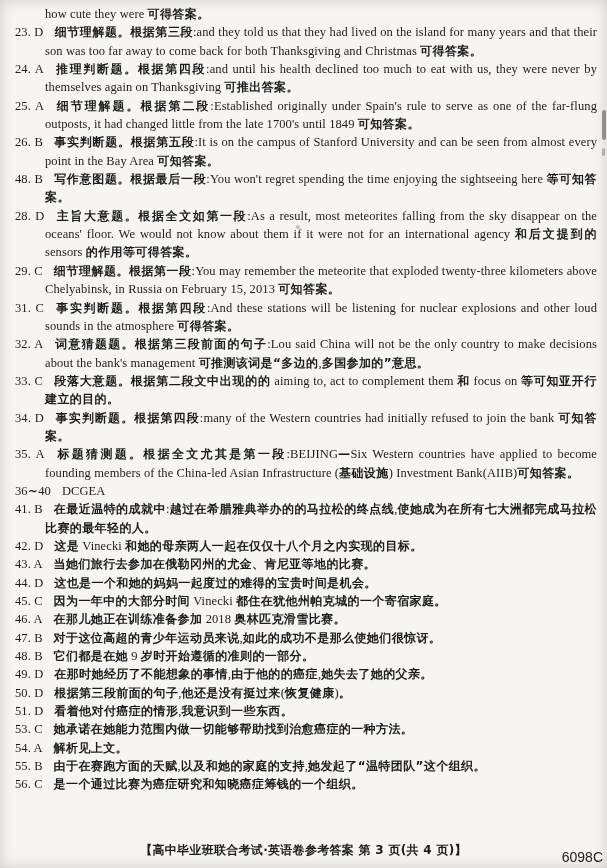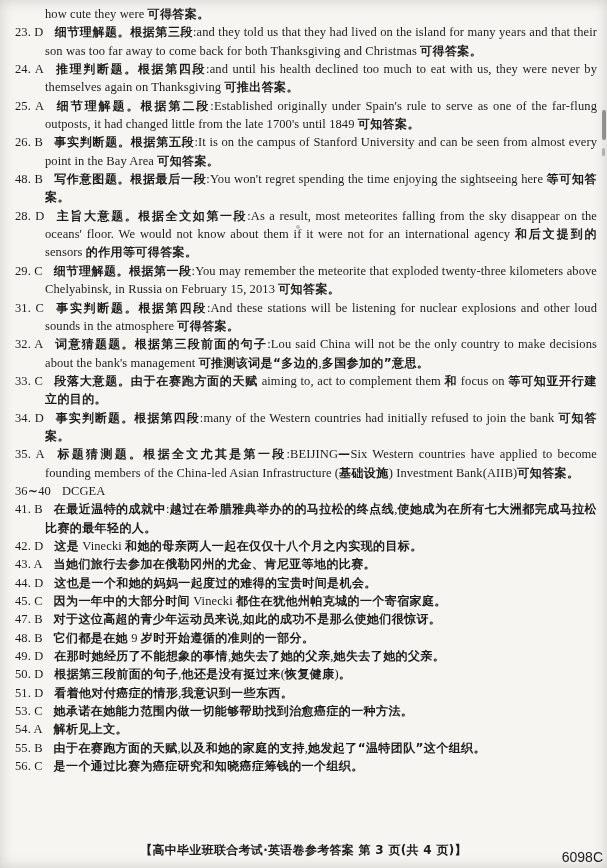--- a/index.html
+++ b/index.html
@@ -74,32 +74,33 @@
 
 <div class="row"><span class="num"><span>23. D</span></span><span><span class="cjk">细节理解题。根据第三段</span><span>:and they told us that they had lived on the island for many years and that their son was too far away to come back for both Thanksgiving and Christmas </span><span class="cjk">可得答案。</span></span></div>
     <div class="row"><span class="num"><span>24. A</span></span><span><span class="cjk">推理判断题。根据第四段</span><span>:and until his health declined too much to eat with us, they were never by themselves again on Thanksgiving </span><span class="cjk">可推出答案。</span></span></div>
     <div class="row"><span class="num"><span>25. A</span></span><span><span class="cjk">细节理解题。根据第二段</span><span>:Established originally under Spain's rule to serve as one of the far-flung outposts, it had changed little from the late 1700's until 1849 </span><span class="cjk">可知答案。</span></span></div>
     <div class="row"><span class="num"><span>26. B</span></span><span><span class="cjk">事实判断题。根据第五段</span><span>:It is on the campus of Stanford University and can be seen from almost every point in the Bay Area </span><span class="cjk">可知答案。</span></span></div>
     <div class="row"><span class="num"><span>48. B</span></span><span><span class="cjk">写作意图题。根据最后一段</span><span>:You won't regret spending the time enjoying the sightseeing here </span><span class="cjk">等可知答案。</span></span></div>
     <div class="row"><span class="num"><span>28. D</span></span><span><span class="cjk">主旨大意题。根据全文如第一段</span><span>:As a result, most meteorites falling from the sky disappear on the oceans' floor. We would not know about them if it were not for an international agency </span><span class="cjk">和后文提到的</span><span> sensors </span><span class="cjk">的作用等可得答案。</span></span></div>
     <div class="row"><span class="num"><span>29. C</span></span><span><span class="cjk">细节理解题。根据第一段</span><span>:You may remember the meteorite that exploded twenty-three kilometers above Chelyabinsk, in Russia on February 15, 2013 </span><span class="cjk">可知答案。</span></span></div>
     <div class="row"><span class="num"><span>31. C</span></span><span><span class="cjk">事实判断题。根据第四段</span><span>:And these stations will be listening for nuclear explosions and other loud sounds in the atmosphere </span><span class="cjk">可得答案。</span></span></div>
     <div class="row"><span class="num"><span>32. A</span></span><span><span class="cjk">词意猜题题。根据第三段前面的句子</span><span>:Lou said China will not be the only country to make decisions about the bank's management </span><span class="cjk">可推测该词是“多边的</span><span>,</span><span class="cjk">多国参加的”意思。</span></span></div>
-    <div class="row"><span class="num"><span>33. C</span></span><span><span class="cjk">段落大意题。由于在赛跑方面的天赋</span><span> aiming to, act to complement them </span><span class="cjk">和</span><span> focus on </span><span class="cjk">等可知亚开行建立的目的。</span></span></div>
+    <div class="row"><span class="num"><span>33. C</span></span><span><span class="cjk">段落大意题。根据第二段文中出现的的</span><span> aiming to, act to complement them </span><span class="cjk">和</span><span> focus on </span><span class="cjk">等可知亚开行建立的目的。</span></span></div>
     <div class="row"><span class="num"><span>34. D</span></span><span><span class="cjk">事实判断题。根据第四段</span><span>:many of the Western countries had initially refused to join the bank </span><span class="cjk">可知答案。</span></span></div>
     <div class="row"><span class="num"><span>35. A</span></span><span><span class="cjk">标题猜测题。根据全文尤其是第一段</span><span>:BEIJING</span><span class="cjk">—</span><span>Six Western countries have applied to become founding members of the China-led Asian Infrastructure (</span><span class="cjk">基础设施</span><span>) Investment Bank(AIIB)</span><span class="cjk">可知答案。</span></span></div>
     <div class="row"><span class="num"><span>36</span><span class="cjk">~</span><span>40</span></span><span><span>DCGEA</span></span></div>
     <div class="row"><span class="num"><span>41. B</span></span><span><span class="cjk">在最近温特的成就中</span><span>:</span><span class="cjk">越过在希腊雅典举办的的马拉松的终点线</span><span>,</span><span class="cjk">使她成为在所有七大洲都完成马拉松比赛的最年轻的人。</span></span></div>
     <div class="row"><span class="num"><span>42. D</span></span><span><span class="cjk">这是</span><span> Vinecki </span><span class="cjk">和她的母亲两人一起在仅仅十八个月之内实现的目标。</span></span></div>
     <div class="row"><span class="num"><span>43. A</span></span><span><span class="cjk">当她们旅行去参加在俄勒冈州的尤金、肯尼亚等地的比赛。</span></span></div>
     <div class="row"><span class="num"><span>44. D</span></span><span><span class="cjk">这也是一个和她的妈妈一起度过的难得的宝贵时间是机会。</span></span></div>
     <div class="row"><span class="num"><span>45. C</span></span><span><span class="cjk">因为一年中的大部分时间</span><span> Vinecki </span><span class="cjk">都住在犹他州帕克城的一个寄宿家庭。</span></span></div>
+    <div class="row"><span class="num"><span>46. A</span></span><span><span class="cjk">在那儿她正在训练准备参加</span><span> 2018 </span><span class="cjk">奥林匹克滑雪比赛。</span></span></div>
     <div class="row"><span class="num"><span>47. B</span></span><span><span class="cjk">对于这位高超的青少年运动员来说</span><span>,</span><span class="cjk">如此的成功不是那么使她们很惊讶。</span></span></div>
     <div class="row"><span class="num"><span>48. B</span></span><span><span class="cjk">它们都是在她</span><span> 9 </span><span class="cjk">岁时开始遵循的准则的一部分。</span></span></div>
-    <div class="row"><span class="num"><span>49. D</span></span><span><span class="cjk">在那时她经历了不能想象的事情</span><span>,</span><span class="cjk">她失去了她的父亲</span><span>,</span><span class="cjk">她失去了她的父亲。</span></span></div>
+    <div class="row"><span class="num"><span>49. D</span></span><span><span class="cjk">在那时她经历了不能想象的事情</span><span>,</span><span class="cjk">由于他的的癌症</span><span>,</span><span class="cjk">她失去了她的父亲。</span></span></div>
     <div class="row"><span class="num"><span>50. D</span></span><span><span class="cjk">根据第三段前面的句子</span><span>,</span><span class="cjk">他还是没有挺过来</span><span>(</span><span class="cjk">恢复健康</span><span>)</span><span class="cjk">。</span></span></div>
     <div class="row"><span class="num"><span>51. D</span></span><span><span class="cjk">看着他对付癌症的情形</span><span>,</span><span class="cjk">我意识到一些东西。</span></span></div>
     <div class="row"><span class="num"><span>53. C</span></span><span><span class="cjk">她承诺在她能力范围内做一切能够帮助找到治愈癌症的一种方法。</span></span></div>
     <div class="row"><span class="num"><span>54. A</span></span><span><span class="cjk">解析见上文。</span></span></div>
     <div class="row"><span class="num"><span>55. B</span></span><span><span class="cjk">由于在赛跑方面的天赋</span><span>,</span><span class="cjk">以及和她的家庭的支持</span><span>,</span><span class="cjk">她发起了“温特团队”这个组织。</span></span></div>
     <div class="row"><span class="num"><span>56. C</span></span><span><span class="cjk">是一个通过比赛为癌症研究和知晓癌症筹钱的一个组织。</span></span></div>
   </div>
 
 <div class="footer">
   <span class="footer-title">【高中毕业班联合考试·英语卷参考答案  第 3 页(共 4 页)】</span>

